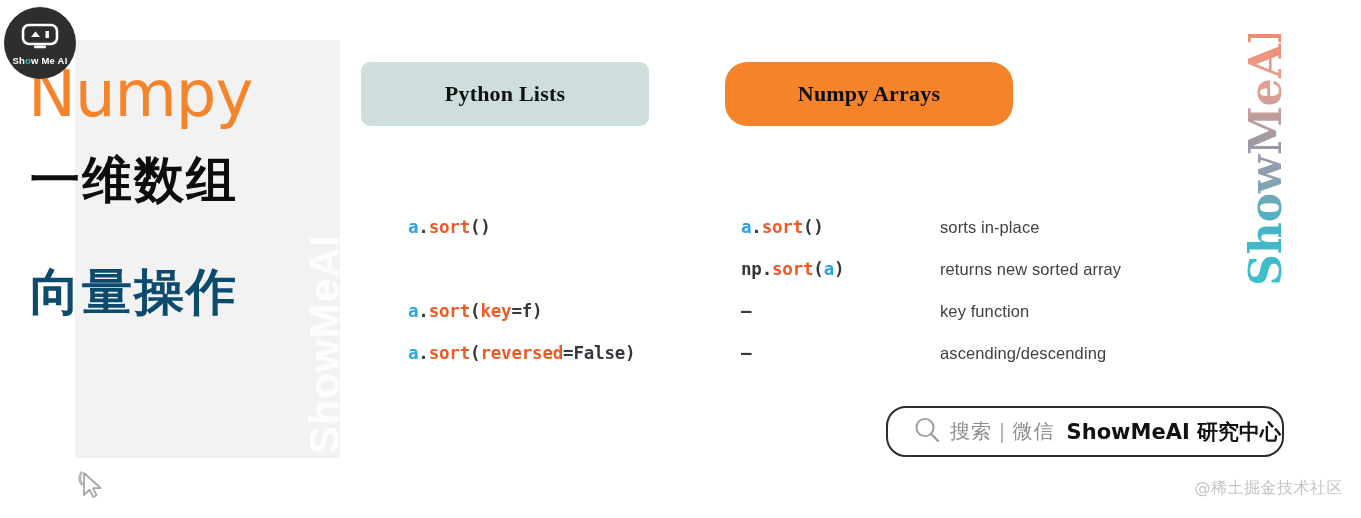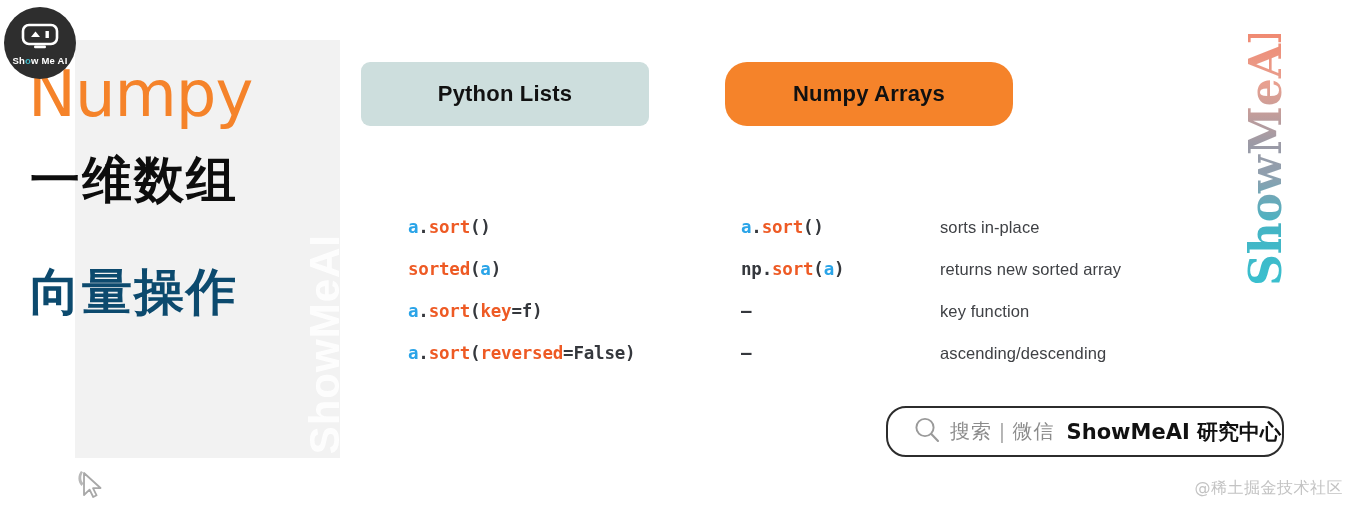--- a/index.html
+++ b/index.html
@@ -118,21 +118,21 @@
 
   
   .col-badge {
     position: absolute;
     top: 62px;
     height: 64px;
     border-radius: 9px;
     display: flex;
     align-items: center;
     justify-content: center;
-    font-family: Liberation Sans, sans-serif;
+    font-family: Liberation Serif, serif;
     font-weight: 700;
     font-size: 22px;
     color: #111111;
     letter-spacing: 0.2px;
   }
   .badge-python {
     left: 361px;
     width: 288px;
     background: #cddedd;
   }
@@ -304,21 +304,20 @@
 
   <div class="table-area">
 
     <div class="row">
       <div class="cell cell-code c-py"><span class="tk-var">a</span><span class="tk-pun">.</span><span class="tk-fn">sort</span><span class="tk-pun">()</span></div>
       <div class="cell cell-code c-np"><span class="tk-var">a</span><span class="tk-pun">.</span><span class="tk-fn">sort</span><span class="tk-pun">()</span></div>
       <div class="cell c-desc">sorts in-place</div>
     </div>
 
     <div class="row">
-      <div class="cell cell-code c-py"><span class="tk-fn">sorted</span><span class="tk-pun">(</span><span class="tk-var">a</span><span class="tk-pun">)</span></div>
       <div class="cell c-desc">returns new sorted array</div>
       <div class="cell cell-code c-np"><span class="tk-pun">np</span><span class="tk-pun">.</span><span class="tk-fn">sort</span><span class="tk-pun">(</span><span class="tk-var">a</span><span class="tk-pun">)</span></div>
     </div>
 
     <div class="row">
       <div class="cell cell-code c-py"><span class="tk-var">a</span><span class="tk-pun">.</span><span class="tk-fn">sort</span><span class="tk-pun">(</span><span class="tk-kw">key</span><span class="tk-pun">=f)</span></div>
       <div class="cell cell-code c-np"><span class="tk-dash">–</span></div>
       <div class="cell c-desc">key function</div>
     </div>
 

